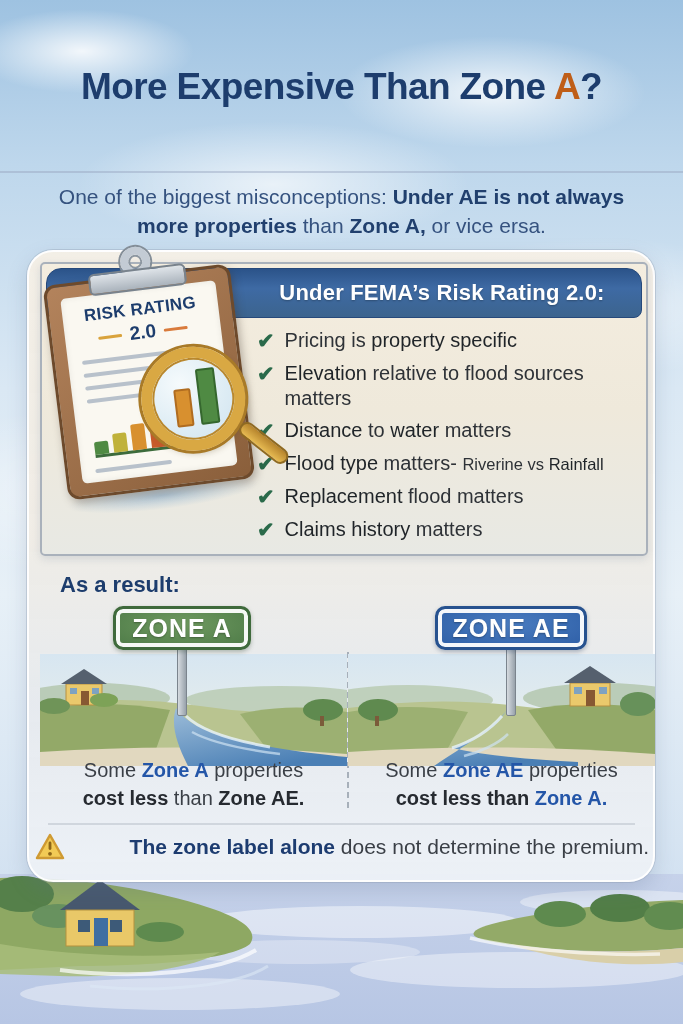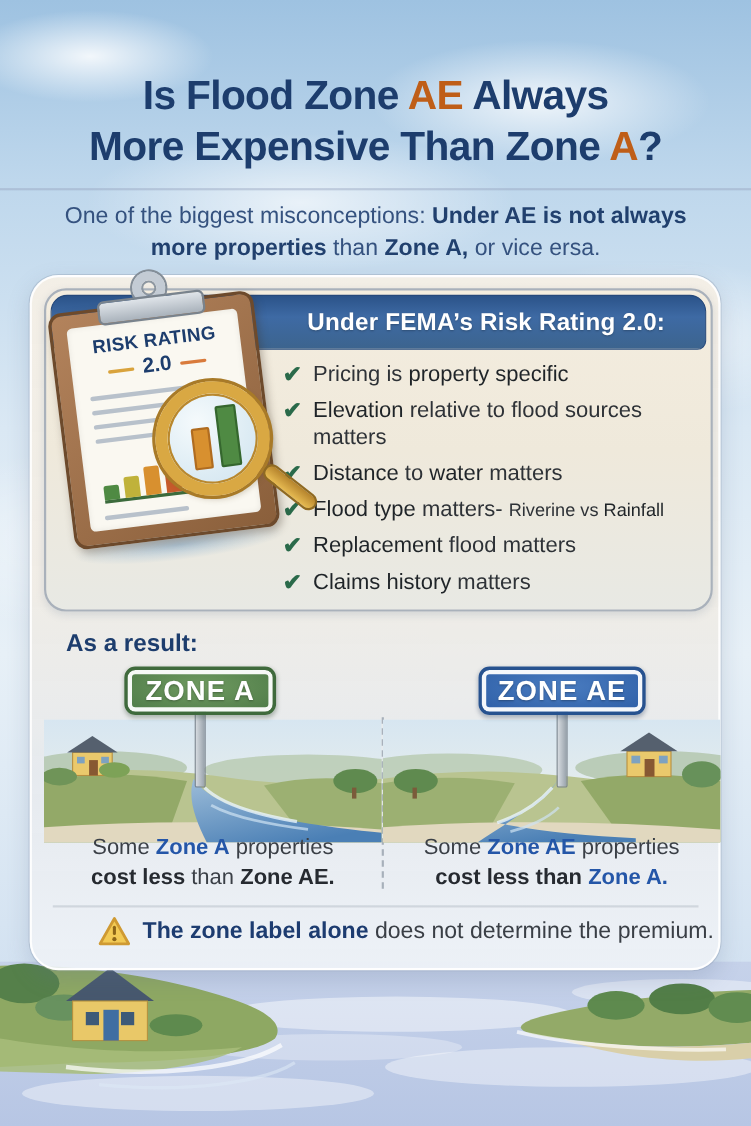--- a/index.html
+++ b/index.html
@@ -26,21 +26,21 @@
   .title .accent{color:var(--accent-orange)}
   .subtitle{position:absolute;top:182px;left:0;right:0;text-align:center;font-size:21px;
     line-height:1.4;color:#35527f}
   .subtitle .s-line{display:block}
   .subtitle .b{font-weight:700;color:#21406e}
   
   .outer-card{position:absolute;left:27px;top:250px;width:628px;height:632px;border-radius:26px;
     background:linear-gradient(180deg,rgba(245,239,229,.95) 0%,rgba(240,236,228,.92) 45%,rgba(231,234,238,.9) 72%,rgba(238,242,247,.92) 100%);
     border:2px solid rgba(255,255,255,.9);
     box-shadow:0 0 0 1px rgba(140,155,175,.35),0 8px 20px rgba(90,110,140,.22);z-index:1}
-  .inner-card{position:absolute;left:40px;top:262px;width:608px;height:294px;border-radius:20px;
+  .inner-card{position:absolute;left:40px;top:262px;width:608px;height:294px;border-radius:5px;
     background:linear-gradient(180deg,#f4eddf 0%,#efe9db 50%,#e8e9e4 100%);
     border:2px solid #a9b1bb;box-shadow:0 3px 8px rgba(90,110,140,.18);z-index:2}
   .blue-header{position:absolute;left:4px;top:4px;right:4px;height:50px;border-radius:15px 15px 8px 8px;
     background:linear-gradient(180deg,#2b5389 0%,#3e6aa4 40%,#3c648e 100%);border:1px solid #26497b;
     display:flex;align-items:center;justify-content:center;padding-left:196px;
     color:#fff;font-weight:700;font-size:22px;letter-spacing:.2px;text-shadow:0 1px 2px rgba(0,0,0,.25)}
   
   .checklist{position:absolute;left:257px;top:328px;width:393px;z-index:3;list-style:none}
   .checklist li{display:flex;gap:10px;margin-bottom:6px;font-size:20px;line-height:1.28;color:#2e3237}
   .checklist .check{color:var(--check-green);font-weight:700;font-size:21px;flex:0 0 auto}
@@ -98,35 +98,34 @@
     border:3px solid #3f6a3c;box-shadow:inset 0 0 0 4px rgba(255,255,255,.95),0 2px 4px rgba(60,80,60,.35)}
   .sign-blue{left:163px;width:152px;background:radial-gradient(ellipse at 50% 40%,#4a7cc0,#2d5ea6);
     border:3px solid #27528f;box-shadow:inset 0 0 0 4px rgba(255,255,255,.95),0 2px 4px rgba(50,70,100,.35)}
   .caption{position:absolute;left:0;right:0;text-align:center;font-size:20px;color:#3a3f46;line-height:1.35}
   .cap1{top:157px}.cap2{top:185px}
   .caption .b{font-weight:700;color:#262a30}
   .caption .blue{font-weight:700;color:var(--link-blue)}
   .divider-dashed{position:absolute;left:347px;top:652px;height:156px;border-left:2px dashed #97a1ad;opacity:.8;z-index:2}
   
   .warning-divider{position:absolute;left:48px;right:48px;top:823px;height:2px;background:rgba(145,155,170,.3);z-index:2}
-  .warning-row{position:absolute;left:34px;right:34px;top:832px;display:flex;align-items:center;justify-content:flex-end;
+  .warning-row{position:absolute;left:34px;right:34px;top:832px;display:flex;align-items:center;justify-content:space-between;
     gap:10px;z-index:3;font-size:21px;color:#3a3f46}
   .warning-row svg{flex:0 0 auto}
   .warning-row .navy{font-weight:700;color:#1d3c70}
   .bottom-scene{position:absolute;left:0;bottom:0;width:683px;height:150px;z-index:0}
 </style>
 </head>
 <body>
 
 <div class="poster">
 
   <div class="top-divider"></div>
 
   <h1 class="title">
-    <span class="t-line"><span>Is Flood Zone </span><span class="accent">AE</span><span> Always</span></span>
     <span class="t-line"><span>More Expensive Than Zone </span><span class="accent">A</span><span>?</span></span>
   </h1>
 
   <p class="subtitle">
     <span class="s-line"><span>One of the biggest misconceptions: </span><span class="b">Under AE is not always</span></span>
     <span class="s-line"><span class="b">more properties</span><span> than </span><span class="b">Zone A,</span><span> or vice ersa.</span></span>
   </p>
 
   <div class="outer-card"></div>
 

